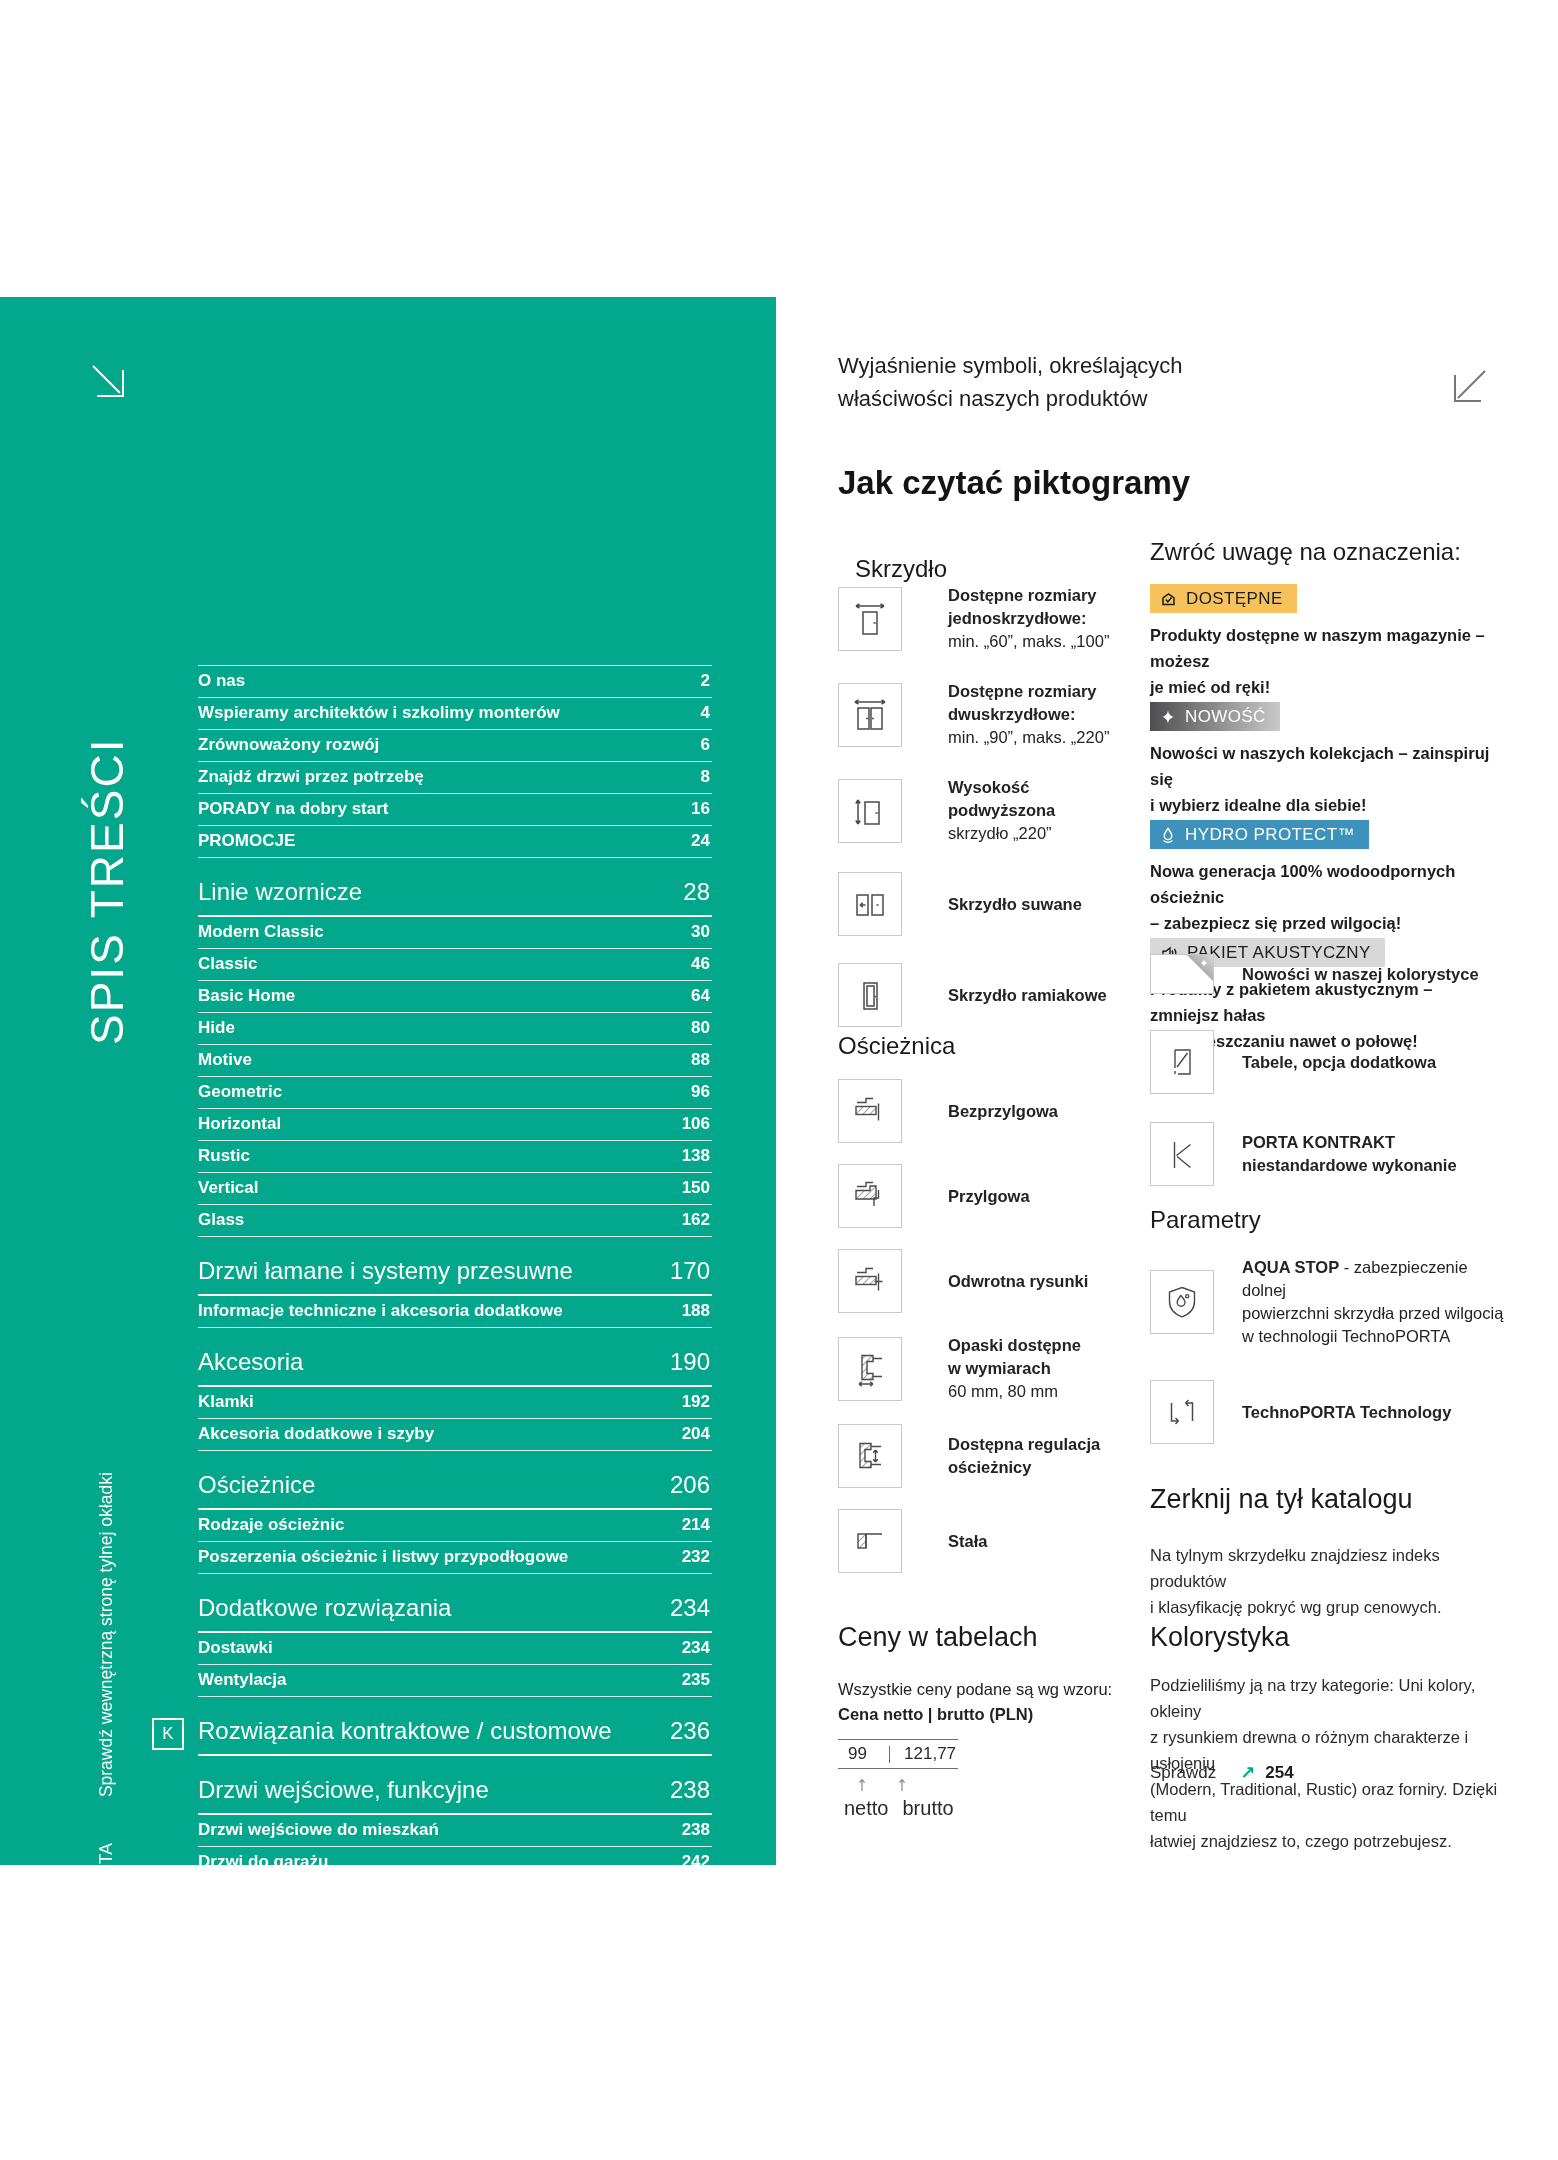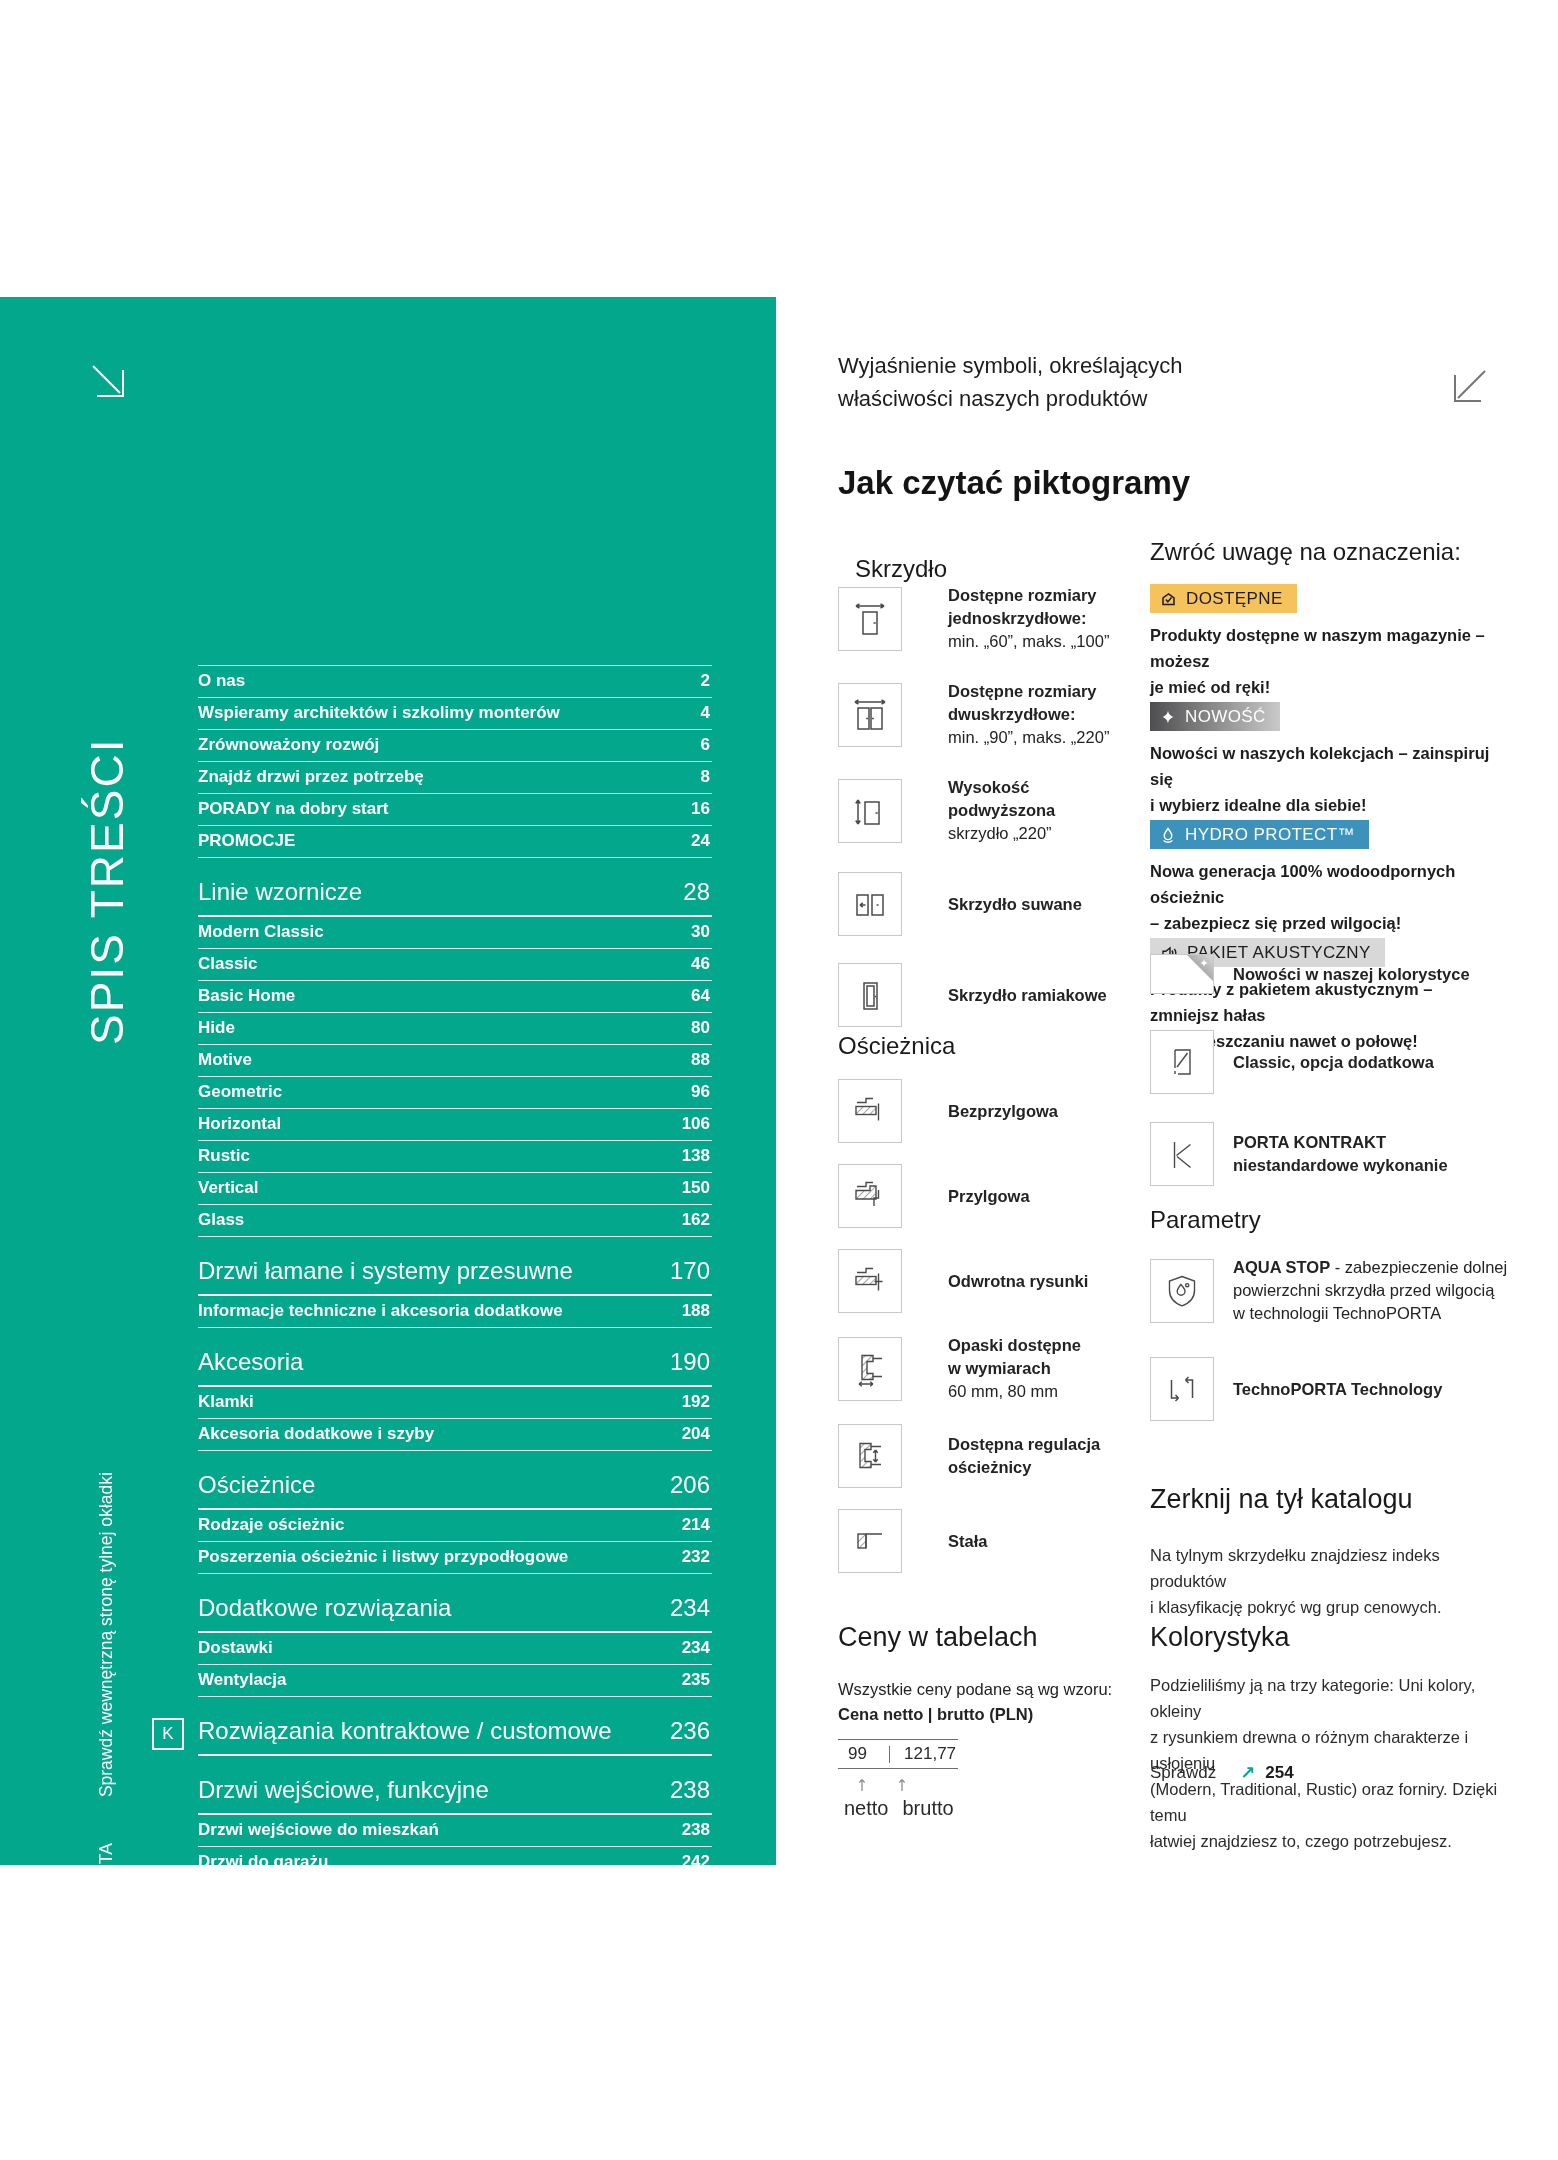--- a/index.html
+++ b/index.html
@@ -41,21 +41,21 @@
   
   .badge-col{left:1150px;top:584px;width:350px;}
   .badge{display:inline-flex;align-items:center;height:29px;padding:0 14px 0 10px;gap:9px;
         font-size:17px;letter-spacing:.4px;}
   .b-yellow{background:#f6c25c;color:#1d1d1f;}
   .b-grad{background:linear-gradient(90deg,#4e4e50,#c9c9c9);color:#fff;}
   .b-blue{background:#3d92bb;color:#fff;}
   .b-gray{background:#d8d8d8;color:#1d1d1f;}
   .badge-desc{margin:9px 0 2px 0;font-size:16.5px;line-height:26px;font-weight:bold;color:#1d1d1f;}
   
-  .icon-row{display:flex;align-items:center;gap:19px;}
+  .icon-row{display:flex;align-items:center;gap:28px;}
   .icon-row .picto-label b{font-weight:bold;}
   .xtra .icon-row{margin-bottom:28px;}
   .cw-box{flex:0 0 62px;width:62px;height:38px;border:1px solid #c8c8c8;background:#fff;position:relative;}
   .cw-box svg{position:absolute;right:0;top:0;}
   .mb36{margin-bottom:36px !important;}
   
   .ceny{left:838px;top:1622px;width:310px;}
   .ceny .h-sec{margin-bottom:24px;}
   .ceny p{margin:0;font-size:16.5px;line-height:25px;color:#232323;}
   .ceny p.bold{font-weight:bold;}
@@ -576,21 +576,21 @@
     </div>
     <div class="icon-row" style="margin-bottom:28px">
       <div class="picto-box">
         <svg class="ln" width="40" height="40" viewBox="0 0 40 40" fill="none" stroke="#4a4a4a" stroke-width="1.4">
           <path d="M13 8 H28 V32 H19 M13 24 V8"></path>
             <path d="M19 32 H13 V24" stroke-dasharray="3 3"></path>
           <path d="M25.5 11 L15 25"></path>
         </svg>
       </div>
       <div class="picto-label">
-          <b class="pre">Classic, opcja dodatkowa</b>
+          <b class="pre">Tabele, opcja dodatkowa</b>
         </div>
     </div>
     <div class="icon-row">
       <div class="picto-box">
         <svg class="ln" width="40" height="40" viewBox="0 0 40 40" fill="none" stroke="#4a4a4a" stroke-width="1.4">
           <path d="M12.5 8 V34"></path>
             <path d="M28.5 10.5 L14.5 21.5 M15 22.5 L28.5 33.5"></path>
         </svg>
       </div>
       <div class="picto-label">

